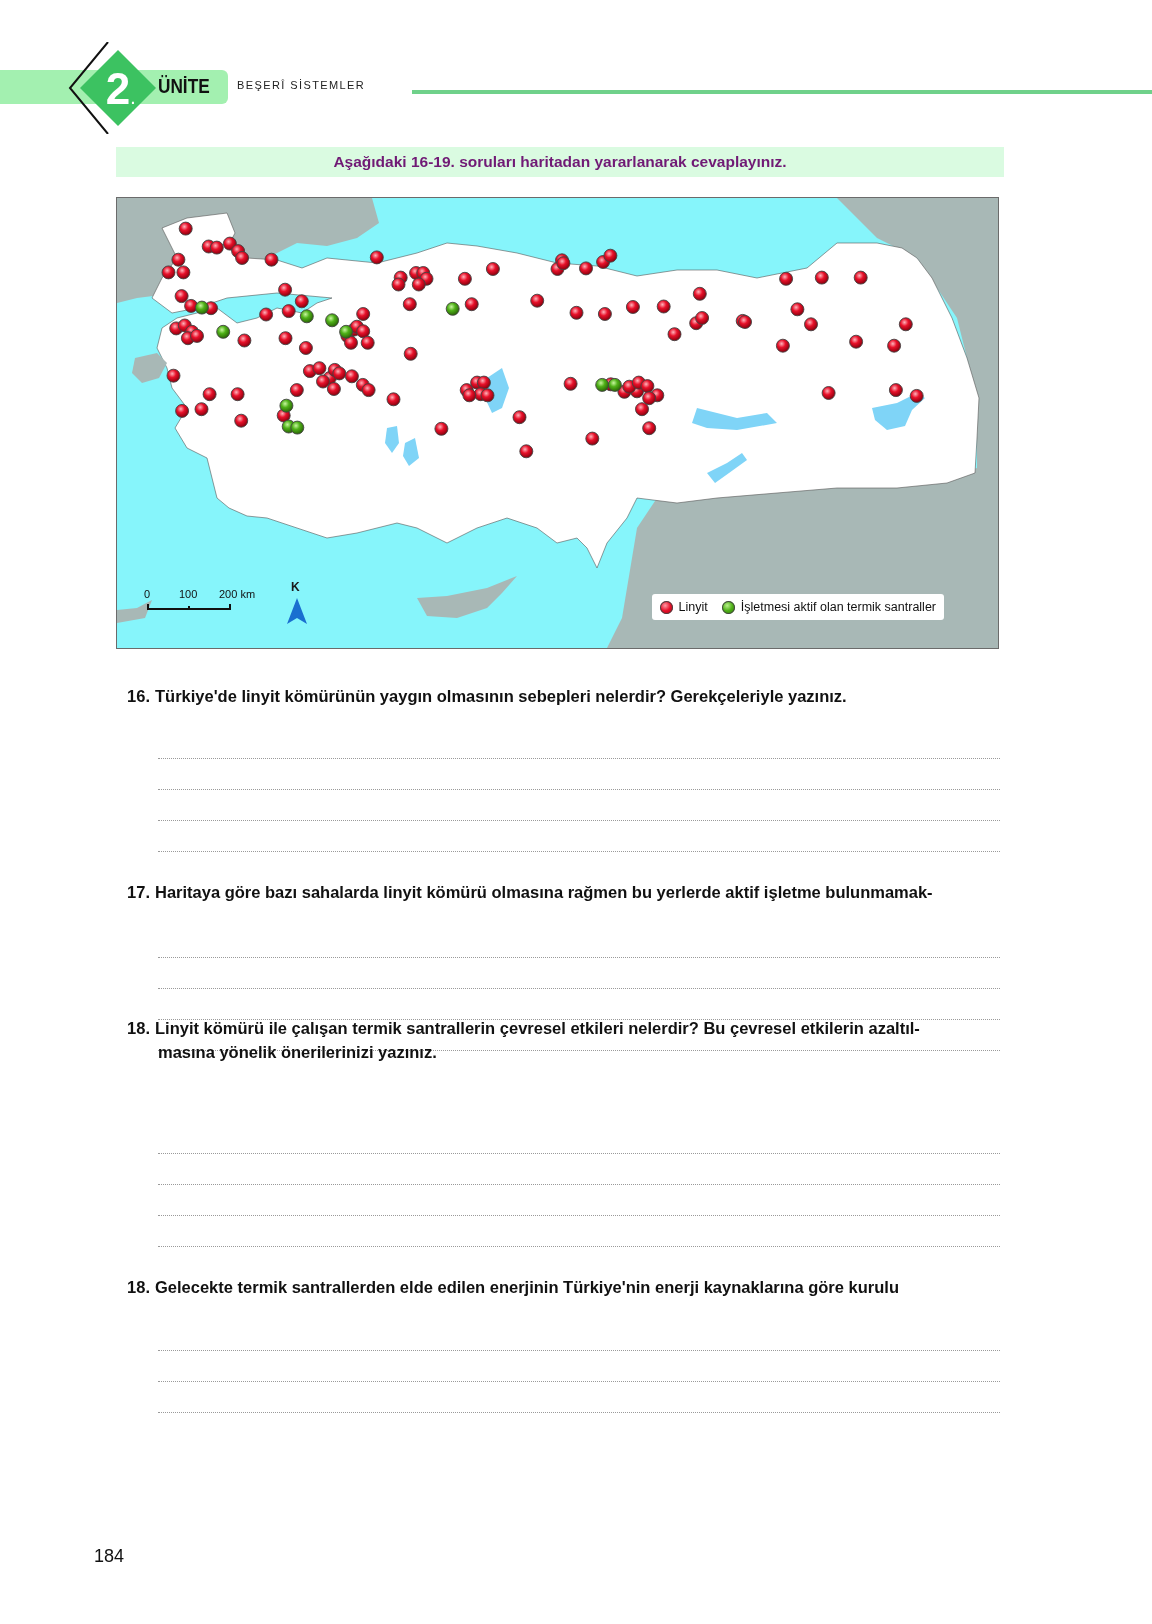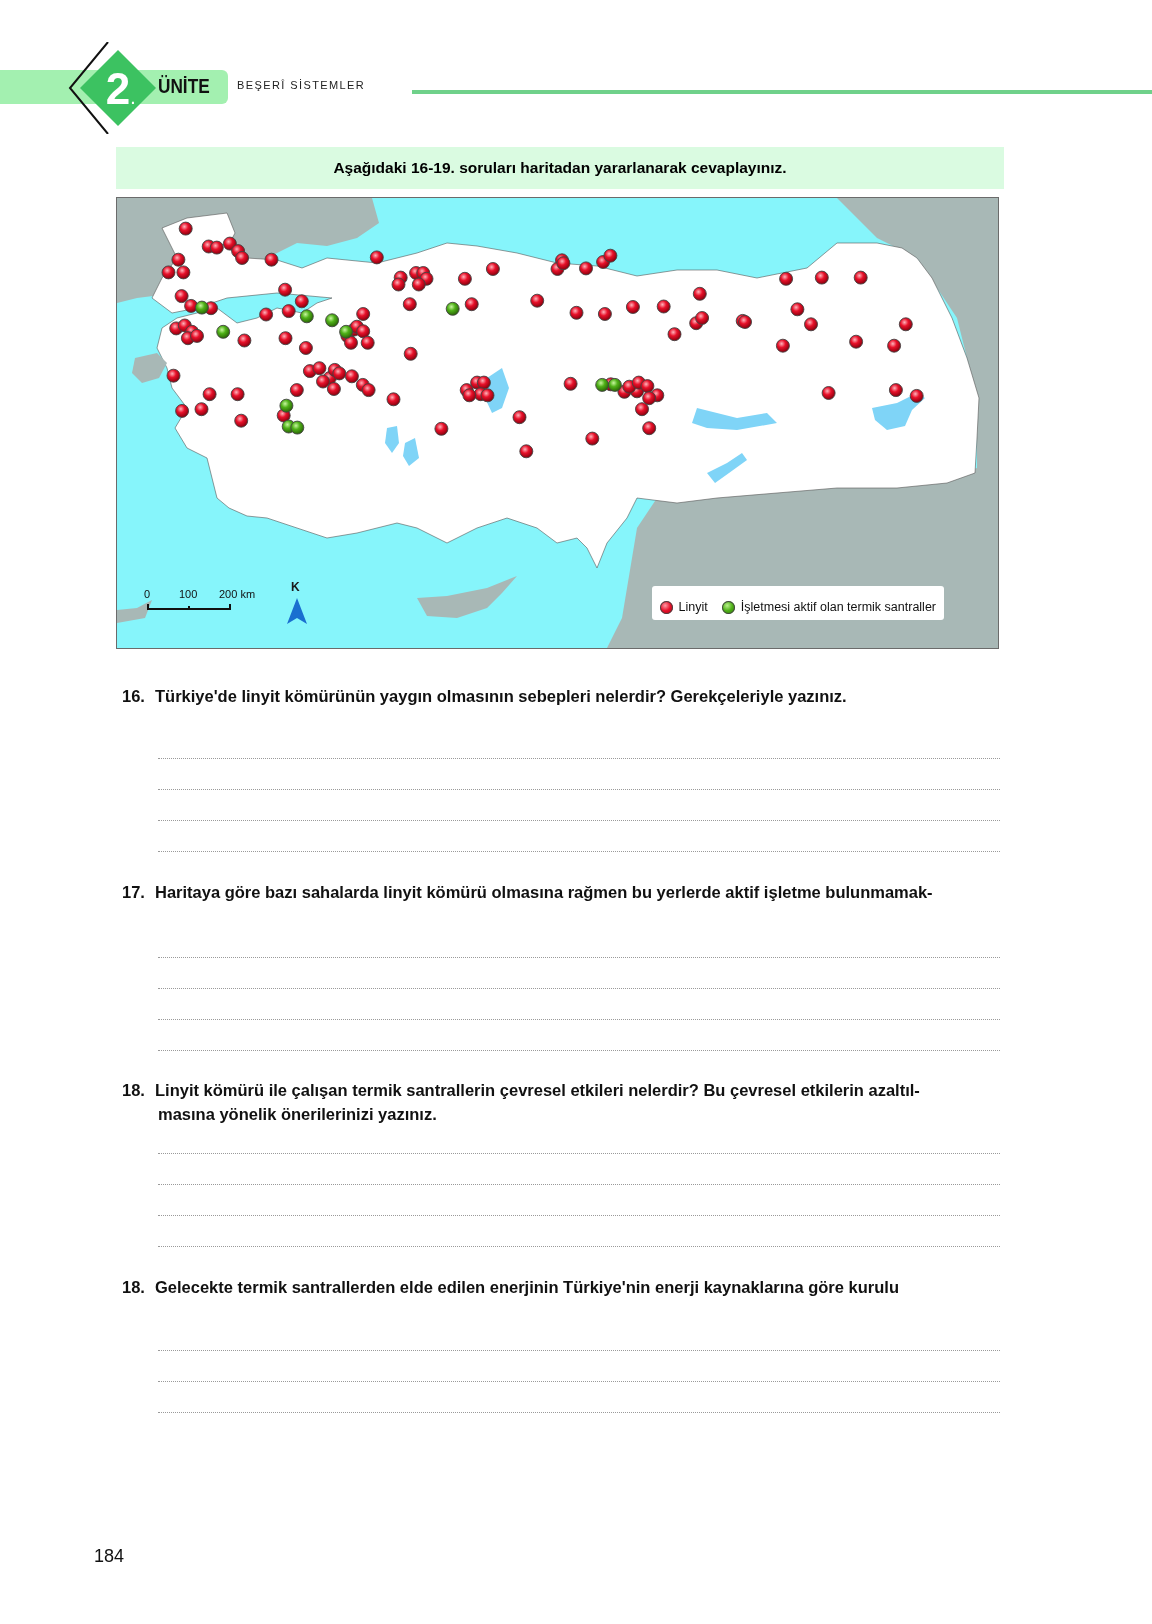--- a/index.html
+++ b/index.html
@@ -21,52 +21,52 @@
       transform: scaleX(0.82); transform-origin: left center;
     }
     .hdr-section {
       position: absolute; left: 237px; top: 79px; font-size: 11px; letter-spacing: 1.4px; color: #222;
     }
     .hdr-rule {
       position: absolute; left: 412px; top: 90px; width: 740px; height: 4px; background: #6fd18a;
     }
     
     .instr {
-      position: absolute; left: 116px; top: 147px; width: 888px; height: 42px;
+      position: absolute; left: 116px; top: 147px; width: 888px; height: 30px;
       background: #dafbe1; display: flex; align-items: center; justify-content: center;
-      font-weight: bold; font-size: 15.5px; color: #000000;
+      font-weight: bold; font-size: 15.5px; color: #701a75;
     }
     
     .map {
       position: absolute; left: 116px; top: 197px; width: 881px; height: 450px;
       border: 1px solid #6b6b6b; overflow: hidden; background: #86f5fb;
     }
     .map svg { position: absolute; left: 0; top: 0; }
     .legend {
       position: absolute; right: 54px; bottom: 28px; height: 26px; background: #fff;
-      border-radius: 3px; display: flex; align-items: center; padding: 8px 8px 0 8px;
+      border-radius: 3px; display: flex; align-items: center; padding: 0 8px 0 8px;
       font-size: 12.5px; color: #111;
     }
     .legend .dot { width: 13px; height: 13px; border-radius: 50%; display: inline-block; margin-right: 6px; box-shadow: 0 0 0 1px #444 inset; }
     .legend .red { background: radial-gradient(circle at 40% 35%, #ff9aa5 0%, #e8112a 45%, #9a0010 100%); }
     .legend .green { background: radial-gradient(circle at 40% 35%, #b8f08a 0%, #4fb118 45%, #2c6a07 100%); }
     .legend .item { display: flex; align-items: center; margin-right: 14px; }
     .legend .item:last-child { margin-right: 0; }
     .scale { position: absolute; left: 24px; bottom: 24px; width: 100px; height: 40px; font-size: 11px; color: #111; }
     .scale .t { position: absolute; top: 4px; }
     .scale .bar { position: absolute; left: 6px; top: 20px; width: 84px; height: 6px; border-left: 2px solid #111; border-right: 2px solid #111; border-bottom: 2px solid #111; box-sizing: border-box; }
     .scale .mid { position: absolute; left: 47px; top: 22px; width: 2px; height: 4px; background: #111; }
     .north { position: absolute; left: 168px; bottom: 22px; width: 24px; height: 46px; }
     .north .k { position: absolute; left: 6px; top: 0; font-weight: bold; font-size: 12px; }
     
     .q {
       position: absolute; left: 122px; font-weight: bold; font-size: 16.5px; color: #111; line-height: 24px;
       width: 880px;
     }
-    .q .num { display: inline-block; width: 33px; }
+    .q .num { display: inline-block; width: 33px; text-align: center; }
     .q .cont { padding-left: 36px; display: block; }
     .line {
       position: absolute; left: 158px; width: 842px; height: 0; border-top: 1px dotted #9a9a9a;
     }
     .pageno { position: absolute; left: 94px; top: 1546px; font-size: 18px; color: #111; }
   </style>
 </head>
 <body>
 
 <div class="hdr-band"></div>
@@ -279,21 +279,21 @@
 <div class="line" style="top:851px"></div>
 
 <div class="q" style="top:880px">
   <span class="num">17.</span><span>Haritaya göre bazı sahalarda linyit kömürü olmasına rağmen bu yerlerde aktif işletme bulunmamak-</span>
 </div>
 <div class="line" style="top:957px"></div>
 <div class="line" style="top:988px"></div>
 <div class="line" style="top:1019px"></div>
 <div class="line" style="top:1050px"></div>
 
-<div class="q" style="top:1078px">
+<div class="q" style="top:1016px">
   <span class="num">18.</span><span>Linyit kömürü ile çalışan termik santrallerin çevresel etkileri nelerdir? Bu çevresel etkilerin azaltıl-</span>
   <span class="cont">masına yönelik önerilerinizi yazınız.</span>
 </div>
 <div class="line" style="top:1153px"></div>
 <div class="line" style="top:1184px"></div>
 <div class="line" style="top:1215px"></div>
 <div class="line" style="top:1246px"></div>
 
 <div class="q" style="top:1275px">
   <span class="num">18.</span><span>Gelecekte termik santrallerden elde edilen enerjinin Türkiye'nin enerji kaynaklarına göre kurulu</span>

